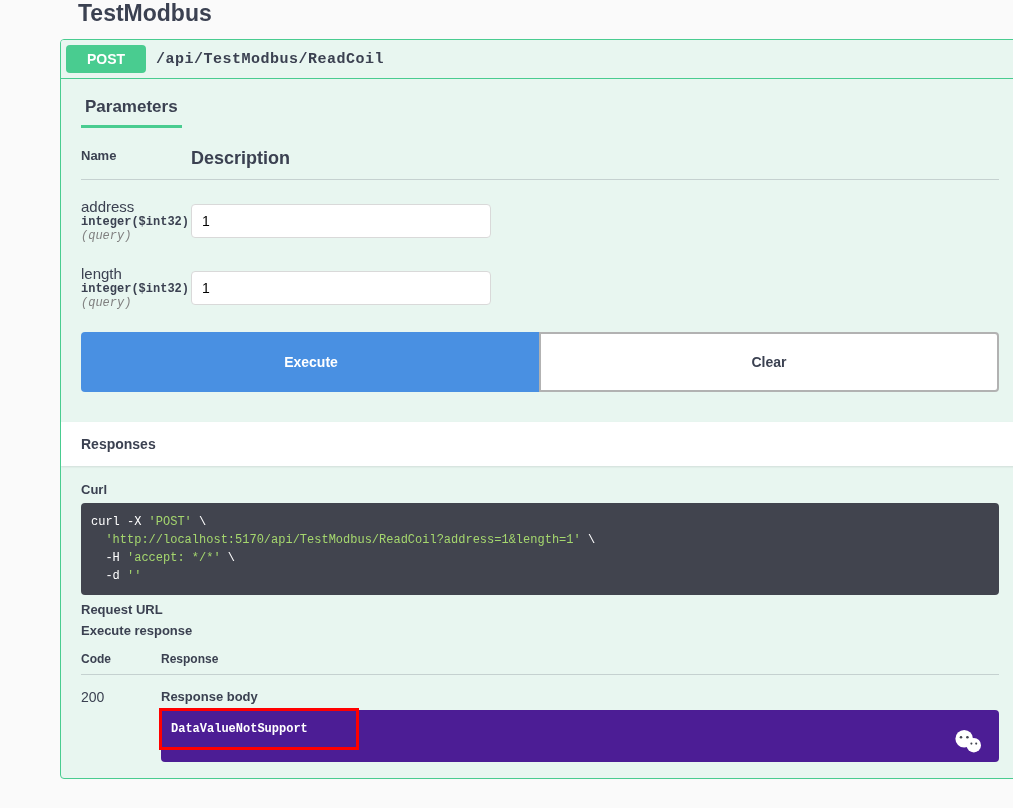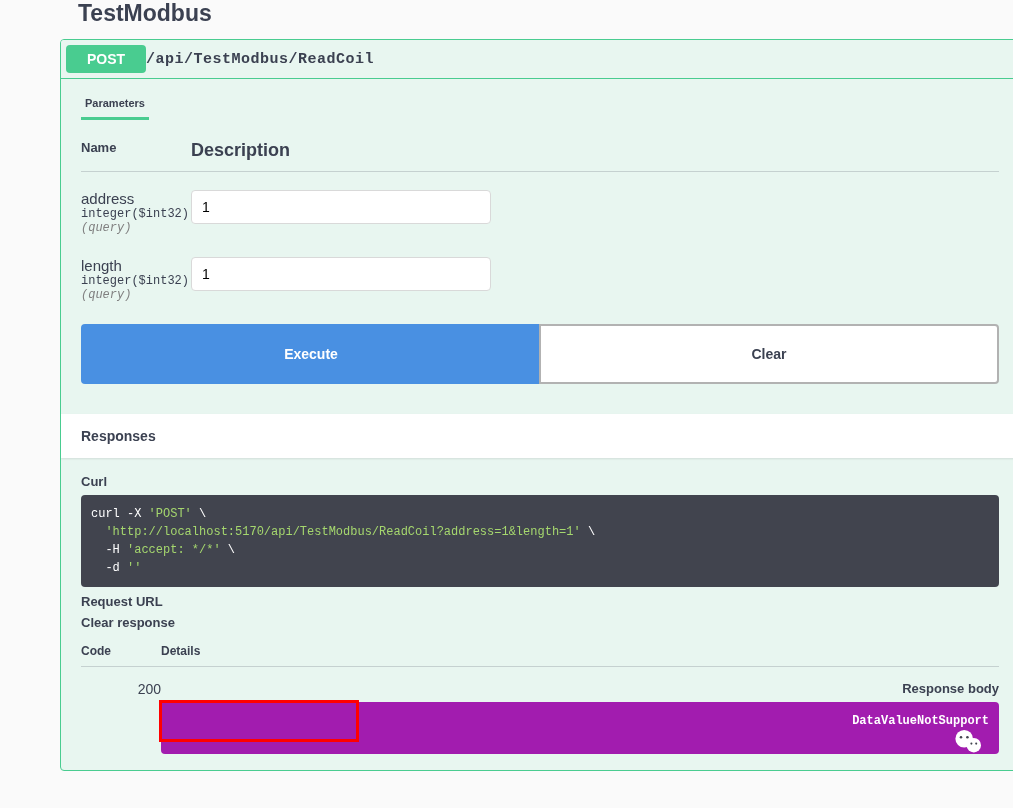--- a/index.html
+++ b/index.html
@@ -41,57 +41,58 @@
     padding: 6px 15px;
     border-radius: 4px;
     min-width: 80px;
     text-align: center;
   }
   .path {
     font-family: "Courier New", monospace;
     font-size: 15px;
     font-weight: 600;
     color: #3b4151;
+    margin-left: 10px;
     letter-spacing: 0.5px;
   }
   .tabs {
     display: flex;
     padding: 10px 20px 0 20px;
   }
   .tab {
     padding: 8px 4px;
     margin-right: 30px;
     font-weight: 700;
-    font-size: 11px;
+    font-size: 17px;
     color: #3b4151;
     border-bottom: 3px solid transparent;
     cursor: pointer;
   }
   .tab.active { border-bottom-color: #49cc90; }
   .section-body { padding: 20px 20px 30px 20px; }
   .param-table { width: 100%; }
   .param-headers {
     display: flex;
     border-bottom: 1px solid rgba(59,65,81,.2);
     padding-bottom: 10px;
     margin-bottom: 18px;
   }
   .col-name { width: 110px; font-weight: 700; font-size: 13px; }
   .col-desc { font-weight: 700; font-size: 18px; }
   .param-row {
     display: flex;
-    align-items: flex-start;
+    align-items: center;
     margin-bottom: 22px;
   }
   .param-meta { width: 110px; }
   .param-name { font-size: 15px; color: #3b4151; }
   .param-type {
     font-family: "Courier New", monospace;
     font-size: 12px;
-    font-weight: 400;
+    font-weight: 700;
     color: #3b4151;
   }
   .param-in {
     font-family: "Courier New", monospace;
     font-size: 12px;
     font-style: italic;
     color: #808080;
   }
   .param-input input {
     border: 1px solid #d9d9d9;
@@ -155,26 +156,26 @@
   .code-block .str { color: #a5d76e; }
   .resp-table-head {
     display: flex;
     border-bottom: 1px solid rgba(59,65,81,.2);
     padding-bottom: 8px;
     margin-bottom: 14px;
     margin-top: 14px;
   }
   .col-code { width: 80px; font-weight: 700; font-size: 12px; }
   .col-details { font-weight: 700; font-size: 12px; }
-  .resp-row { display: flex; align-items: flex-start; text-align: right; }
+  .resp-row { display: flex; align-items: flex-start; }
   .resp-code { width: 80px; font-size: 14px; color: #3b4151; }
   .resp-details { flex: 1; }
   .resp-body-wrap { position: relative; }
   .resp-body-block {
-    background: #a21caf;
+    background: #4c1d95;
     color: #fff;
     font-family: "Courier New", monospace;
     font-size: 12px;
     font-weight: 700;
     padding: 12px 10px;
     border-radius: 4px;
     min-height: 52px;
     position: relative;
     margin-top: 4px;
   }
@@ -265,25 +266,25 @@
     <div class="resp-body">
 
       <div class="resp-label">Curl</div>
       <div class="code-block"><span class="kw">curl -X </span><span class="str">'POST'</span><span> \</span>
 <span>  </span><span class="str">'http://localhost:5170/api/TestModbus/ReadCoil?address=1&amp;length=1'</span><span> \</span>
 <span>  -H </span><span class="str">'accept: */*'</span><span> \</span>
 <span>  -d </span><span class="str">''</span></div>
 
       <div class="resp-label">Request URL</div>
 
-      <div class="resp-label">Clear response</div>
+      <div class="resp-label">Execute response</div>
 
       <div class="resp-table-head">
         <div class="col-code">Code</div>
-        <div class="col-details">Details</div>
+        <div class="col-details">Response</div>
       </div>
 
       <div class="resp-row">
         <div class="resp-code">200</div>
         <div class="resp-details">
           <div class="resp-label">Response body</div>
           <div class="resp-body-wrap">
             <div class="resp-body-block">
               <span>DataValueNotSupport</span>
               <div class="red-box"></div>

